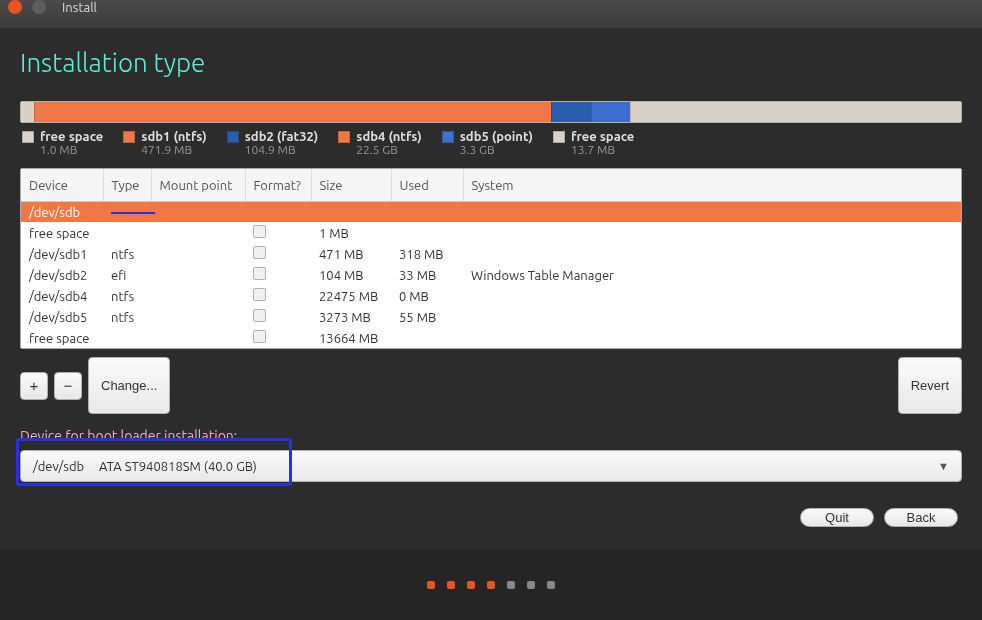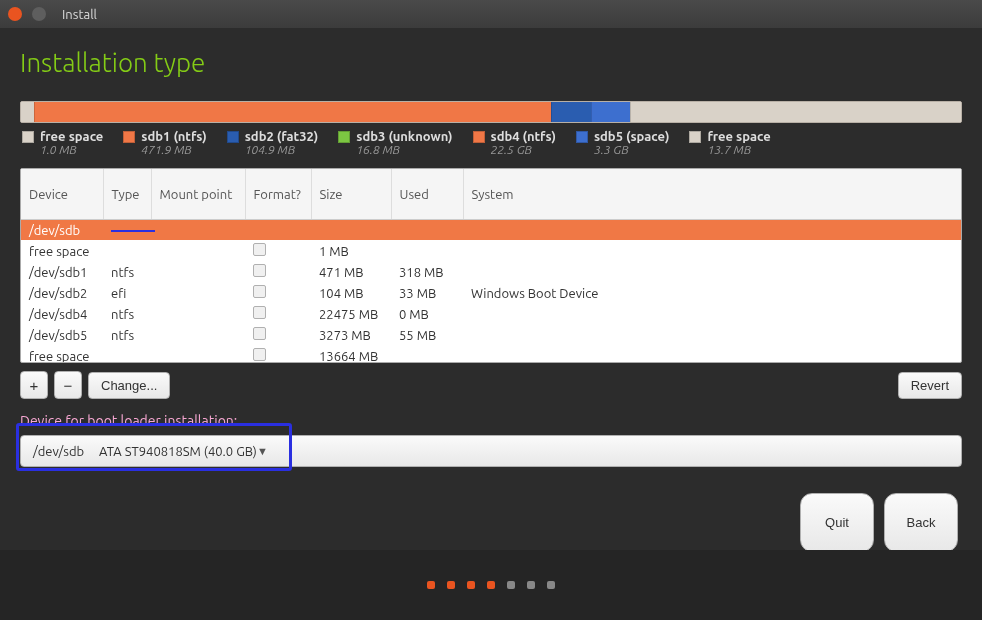--- a/index.html
+++ b/index.html
@@ -1,49 +1,49 @@
 <!DOCTYPE html>
 <html><head>
 <meta charset="utf-8">
 <style>
 * { box-sizing: border-box; margin: 0; padding: 0; }
 body { font-family: "Ubuntu", "Segoe UI", sans-serif; background: #2c2c2c; width: 982px; height: 620px; overflow: hidden; }
-.titlebar { height: 28px; background: linear-gradient(#4a4a4a, #3c3c3c); display: flex; align-items: center; padding: 0 8px; gap: 10px; }
+.titlebar { height: 28px; background: linear-gradient(#4a4a4a, #3c3c3c); display: flex; align-items: flex-start; padding: 0 8px; gap: 10px; }
 .win-btn { width: 14px; height: 14px; border-radius: 50%; display: inline-block; }
 .win-close { background: #e95420; }
 .win-min { background: #5e5e5e; }
 .titlebar-text { color: #dcdcdc; font-size: 13px; margin-left: 6px; }
 .content { padding: 20px 20px 0 20px; color: #e6e6e6; }
-.page-title { font-size: 26px; font-weight: 300; color: #84cc16; margin-bottom: 24px; }
+.page-title { font-size: 26px; font-weight: 300; color: #5eead4; margin-bottom: 24px; }
 .disk-bar { height: 22px; background: #ded8d0; display: flex; border: 1px solid #b8b0a6; border-radius: 2px; overflow: hidden; }
 .seg { height: 100%; border-left: 1px solid rgba(0,0,0,0.15); }
 .seg:first-child { border-left: none; }
 .legend-row { display: flex; gap: 20px; padding: 6px 2px 12px 2px; align-items: flex-start; }
 .legend-item { display: flex; align-items: flex-start; gap: 6px; font-size: 13px; }
 .sw { width: 12px; height: 12px; margin-top: 2px; border: 1px solid rgba(0,0,0,0.2); }
 .legend-main { color: #ddd; font-weight: bold; }
-.legend-sub { color: #999; font-size: 12px; font-style: italic; }
+.legend-sub { color: #999; font-size: 12px; }
 .table-wrap { background: #fff; color: #333; border: 1px solid #aaa; border-radius: 2px; max-height: 195px; overflow: hidden; }
 table { width: 100%; border-collapse: collapse; font-size: 13px; }
-th { text-align: left; font-weight: normal; color: #555; padding: 18px 8px; border-right: 1px solid #ddd; background: #f5f5f5; border-bottom: 1px solid #ccc; }
+th { text-align: left; font-weight: normal; color: #555; padding: 9px 8px; border-right: 1px solid #ddd; background: #f5f5f5; border-bottom: 1px solid #ccc; }
 th:last-child { border-right: none; }
 td { padding: 3px 8px; }
 tr.selected td { background: #f07845; color: #fff; }
 .ck { width:13px; height:13px; border:1px solid #b0b0b0; border-radius:2px; background:#f0f0f0; display:inline-block; }
 .toolbar-row { display: flex; justify-content: space-between; align-items: center; margin-top: 8px; gap: 8px; }
 .btn-group { display: flex; gap: 6px; align-items: center; }
-.btn { background: linear-gradient(#fafafa,#e8e8e8); color: #333; border: 1px solid #b0b0b0; border-radius: 4px; padding: 5px 12px; font-size: 13px; cursor: pointer; }
+.btn { background: linear-gradient(#fafafa,#e8e8e8); color: #333; border: 1px solid #b0b0b0; border-radius: 4px; padding: 20px 12px; font-size: 13px; cursor: pointer; }
 .btn.sq { width: 28px; height: 28px; padding: 0; display: flex; align-items: center; justify-content: center; font-size: 15px; }
 .section-label { font-size: 14px; color: #f9a8d4; margin: 14px 0 6px 0; }
-.select { background: linear-gradient(#fafafa,#e8e8e8); border: 1px solid #b0b0b0; border-radius: 4px; height: 32px; display: flex; align-items: center; padding: 0 12px; color: #333; font-size: 13px; cursor: pointer; position: relative; }
+.select { background: linear-gradient(#fafafa,#e8e8e8); border: 1px solid #b0b0b0; border-radius: 4px; height: 32px; display: flex; align-items: center; justify-content: space-between; padding: 0 12px; color: #333; font-size: 13px; cursor: pointer; position: relative; }
 .select .device-part { margin-right: 12px; }
 .select-highlight { position: absolute; border: 3px solid #2a2fe0; border-radius: 3px; pointer-events: none; }
 .chevron { color: #555; font-size: 11px; }
 .footer-btns { display: flex; justify-content: flex-end; gap: 10px; margin-top: 26px; padding-right: 4px; }
-.footer-btn { background: linear-gradient(#fafafa,#e8e8e8); color: #333; border: 1px solid #b0b0b0; border-radius: 12px; padding: 21px 0; width: 74px; font-size: 13px; text-align:center; cursor: pointer; }
+.footer-btn { background: linear-gradient(#fafafa,#e8e8e8); color: #333; border: 1px solid #b0b0b0; border-radius: 12px; padding: 1px 0; width: 74px; font-size: 13px; text-align:center; cursor: pointer; }
 .dots-bar { position: absolute; bottom: 0; left: 0; right: 0; height: 70px; background: #252525; display: flex; align-items: center; justify-content: center; gap: 12px; }
 .dot { width: 8px; height: 8px; border-radius: 2px; }
 .dot.on { background: #e95420; }
 .dot.off { background: #888; }
 .underline-mark { position: relative; }
 .underline-mark::after { content:""; position:absolute; left:90px; top:10px; width:44px; height:2px; background:#2a2fe0; }
 </style>
 </head>
 <body>
 
@@ -80,37 +80,30 @@
         </div>
       </div>
       <div class="legend-item">
         <span class="sw" style="background: rgb(42, 93, 176);"></span>
         <div>
           <div class="legend-main">sdb2 (fat32)</div>
           <div class="legend-sub">104.9 MB</div>
         </div>
       </div>
       <div class="legend-item">
-        <span class="sw" style="background: rgb(124, 198, 66);"></span>
-        <div>
-          <div class="legend-main">sdb3 (unknown)</div>
-          <div class="legend-sub">16.8 MB</div>
-        </div>
-      </div>
-      <div class="legend-item">
         <span class="sw" style="background: rgb(240, 119, 70);"></span>
         <div>
           <div class="legend-main">sdb4 (ntfs)</div>
           <div class="legend-sub">22.5 GB</div>
         </div>
       </div>
       <div class="legend-item">
         <span class="sw" style="background: rgb(61, 111, 207);"></span>
         <div>
-          <div class="legend-main">sdb5 (space)</div>
+          <div class="legend-main">sdb5 (point)</div>
           <div class="legend-sub">3.3 GB</div>
         </div>
       </div>
       <div class="legend-item">
         <span class="sw" style="background: rgb(217, 210, 200);"></span>
         <div>
           <div class="legend-main">free space</div>
           <div class="legend-sub">13.7 MB</div>
         </div>
       </div>
@@ -157,21 +150,21 @@
             <td>318 MB</td>
             <td></td>
           </tr>
           <tr>
             <td>/dev/sdb2</td>
             <td>efi</td>
             <td></td>
             <td><span class="ck"></span></td>
             <td>104 MB</td>
             <td>33 MB</td>
-            <td>Windows Boot Device</td>
+            <td>Windows Table Manager</td>
           </tr>
           <tr>
             <td>/dev/sdb4</td>
             <td>ntfs</td>
             <td></td>
             <td><span class="ck"></span></td>
             <td>22475 MB</td>
             <td>0 MB</td>
             <td></td>
           </tr>

